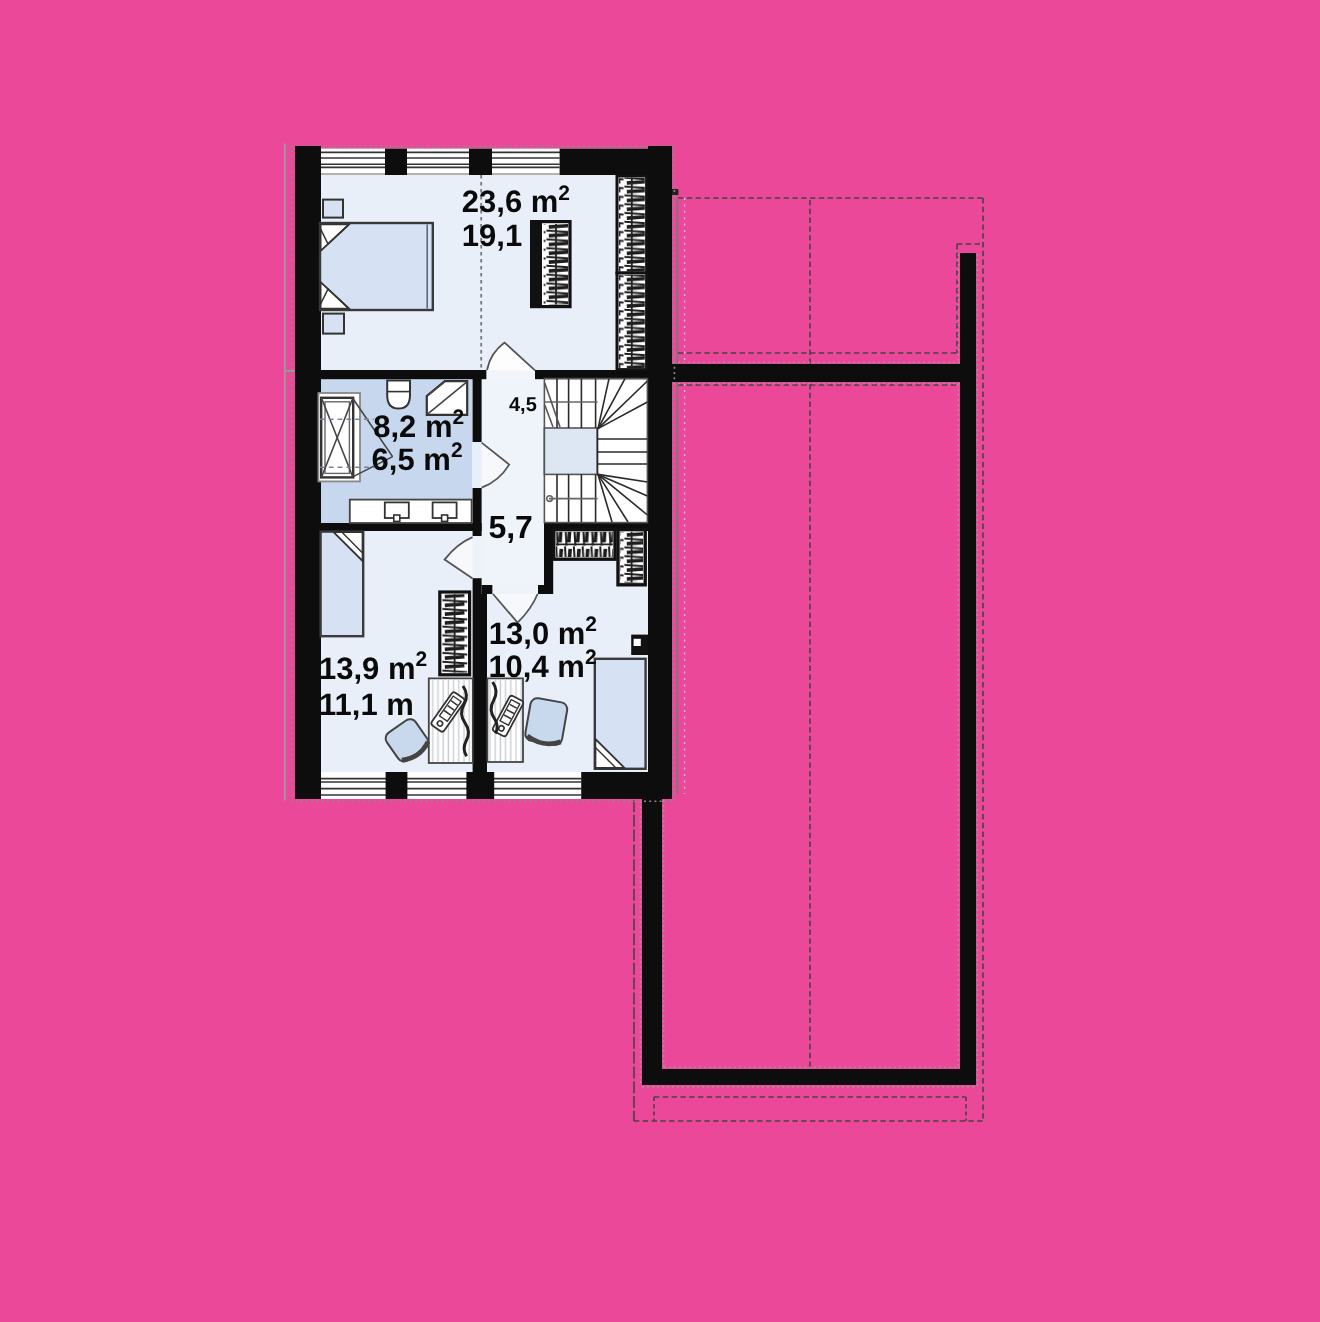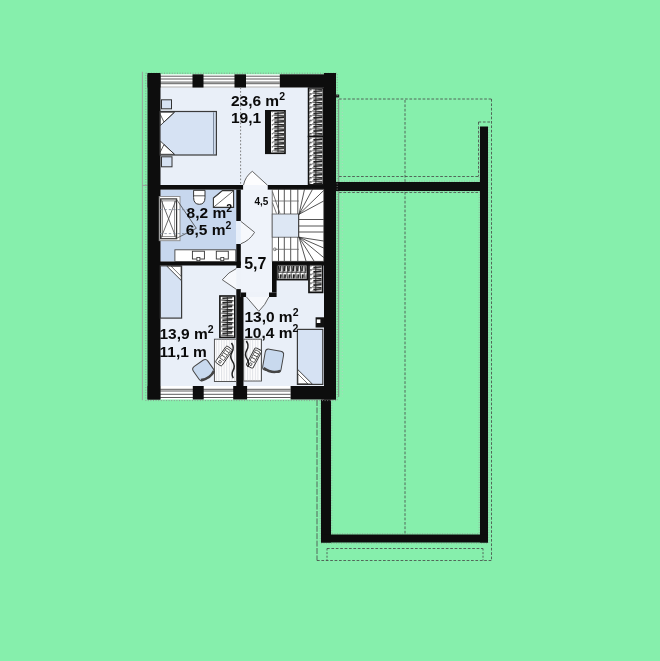--- a/index.html
+++ b/index.html
@@ -1,16 +1,16 @@
 <!DOCTYPE html>
 <html><head>
 <meta charset="utf-8">
 <style>
   html,body{margin:0;padding:0;background:#ffffff;}
-  #c{position:relative;width:660px;height:661px;background:#86efac;overflow:hidden;}
+  #c{position:relative;width:660px;height:661px;background:#ec4899;overflow:hidden;}
   svg{position:absolute;left:0;top:0;}
   text{font-family:"Liberation Sans",sans-serif;font-weight:bold;fill:#0a0a0a;}
 </style>
 </head>
 <body>
 <div id="c">
 <svg width="660" height="661" viewBox="0 0 660 661">
 <defs>
   <pattern id="hgH" width="13" height="4.4" patternUnits="userSpaceOnUse">
     <line x1="0.2" y1="0.9" x2="12.8" y2="1.7" stroke="#1c1c1c" stroke-width="1"></line>

